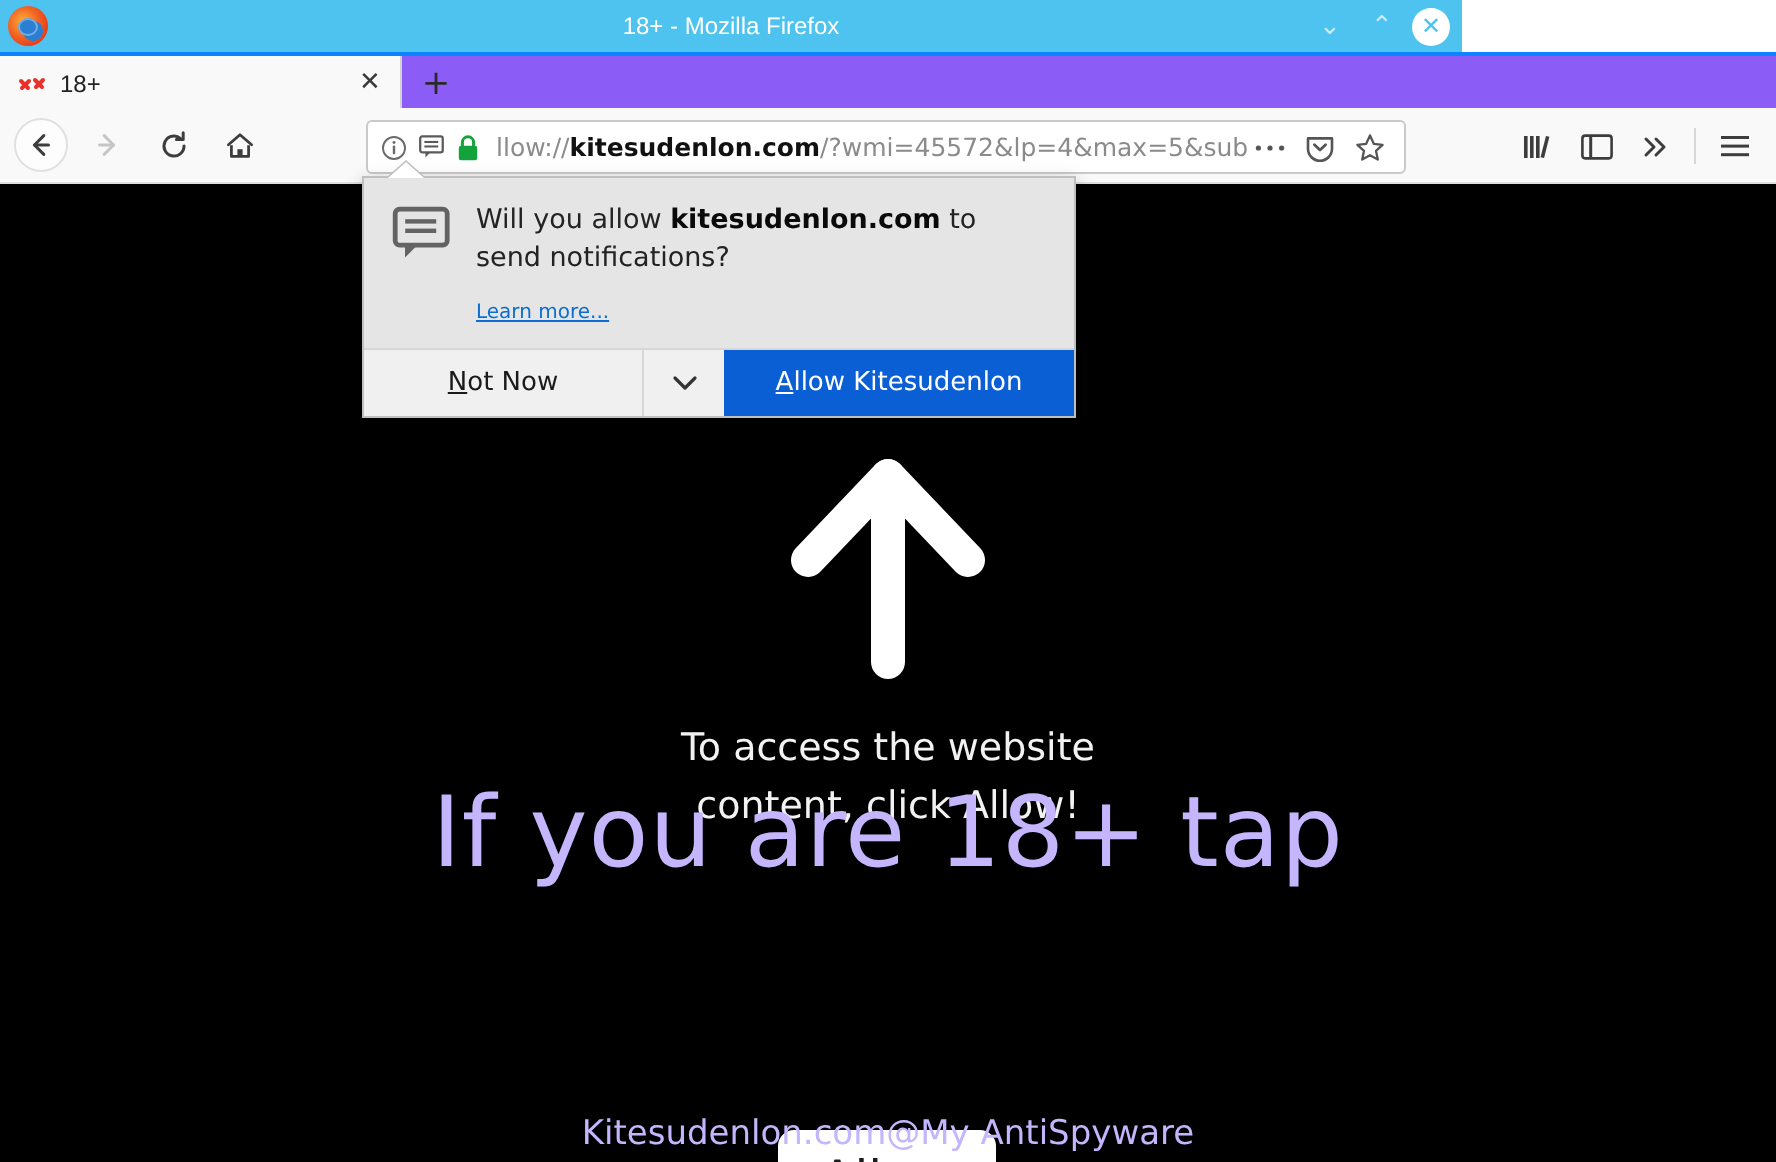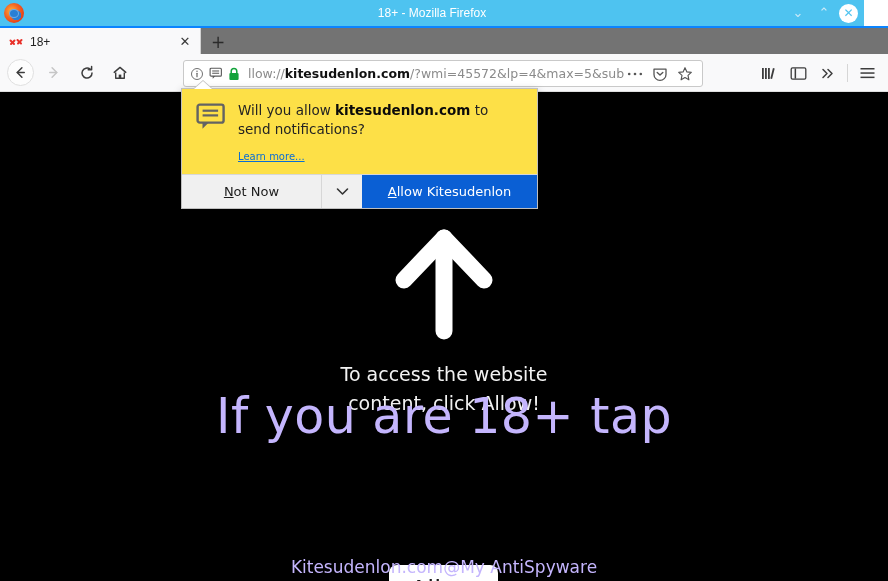--- a/index.html
+++ b/index.html
@@ -5,21 +5,21 @@
   * { box-sizing: border-box; margin: 0; padding: 0; }
   html, body {
     width: 888px; height: 581px;
     overflow: hidden;
     font-family: "Liberation Sans", sans-serif;
     background: #ffffff;
   }
 
   
   #titlebar {
-    position: absolute; left: 0; top: 0; width: 864px; height: 26px;
+    position: absolute; left: 0; top: 0; width: 731px; height: 26px;
     background: #4ec3f0;
     display: flex; align-items: center;
   }
   #ff-logo {
     width: 20px; height: 20px; margin-left: 4px;
     border-radius: 50%;
     background: radial-gradient(circle at 62% 62%, #2a7fd4 0%, #2a7fd4 28%, rgba(42,127,212,0) 29%),
                 radial-gradient(circle at 38% 40%, #ffb33c 0%, #f26522 42%, #e8431a 70%, #cf2a16 100%);
     position: relative; flex: none;
   }
@@ -46,21 +46,21 @@
   #btn-close {
     width: 19px; height: 19px; border-radius: 50%;
     background: #ffffff; color: #4ec3f0;
     font-size: 12px; line-height: 19px; text-align: center;
     font-family: "DejaVu Sans", sans-serif;
   }
 
   
   #tabstrip {
     position: absolute; left: 0; top: 26px; width: 888px; height: 28px;
-    background: #737373;
+    background: #8b5cf6;
     border-top: 2px solid #0a84ff;
   }
   #tab1 {
     position: absolute; left: 0; top: 0; width: 201px; height: 28px;
     background: #f9f9fa;
     display: flex; align-items: center;
     border-right: 1px solid #d2d2d2;
   }
   #tab-favicon {
     width: 14px; height: 14px; margin-left: 9px; flex: none;
@@ -166,21 +166,21 @@
   #footer {
     position: absolute; left: 0; right: 0; bottom: 4px;
     text-align: center; font-size: 17px; color: #c4b5fd;
     font-family: "DejaVu Sans", sans-serif;
   }
 
   
   #popup {
     position: absolute; left: 181px; top: 88px;
     width: 357px;
-    background: #fde047;
+    background: #e5e5e5;
     border: 1px solid #bfbfbf;
     box-shadow: 0 2px 8px rgba(0,0,0,.22);
     z-index: 20;
   }
   #popup-tail {
     position: absolute; left: 12px; top: -8px;
     width: 0; height: 0;
     border-left: 9px solid transparent;
     border-right: 9px solid transparent;
     border-bottom: 8px solid #ffffff;

